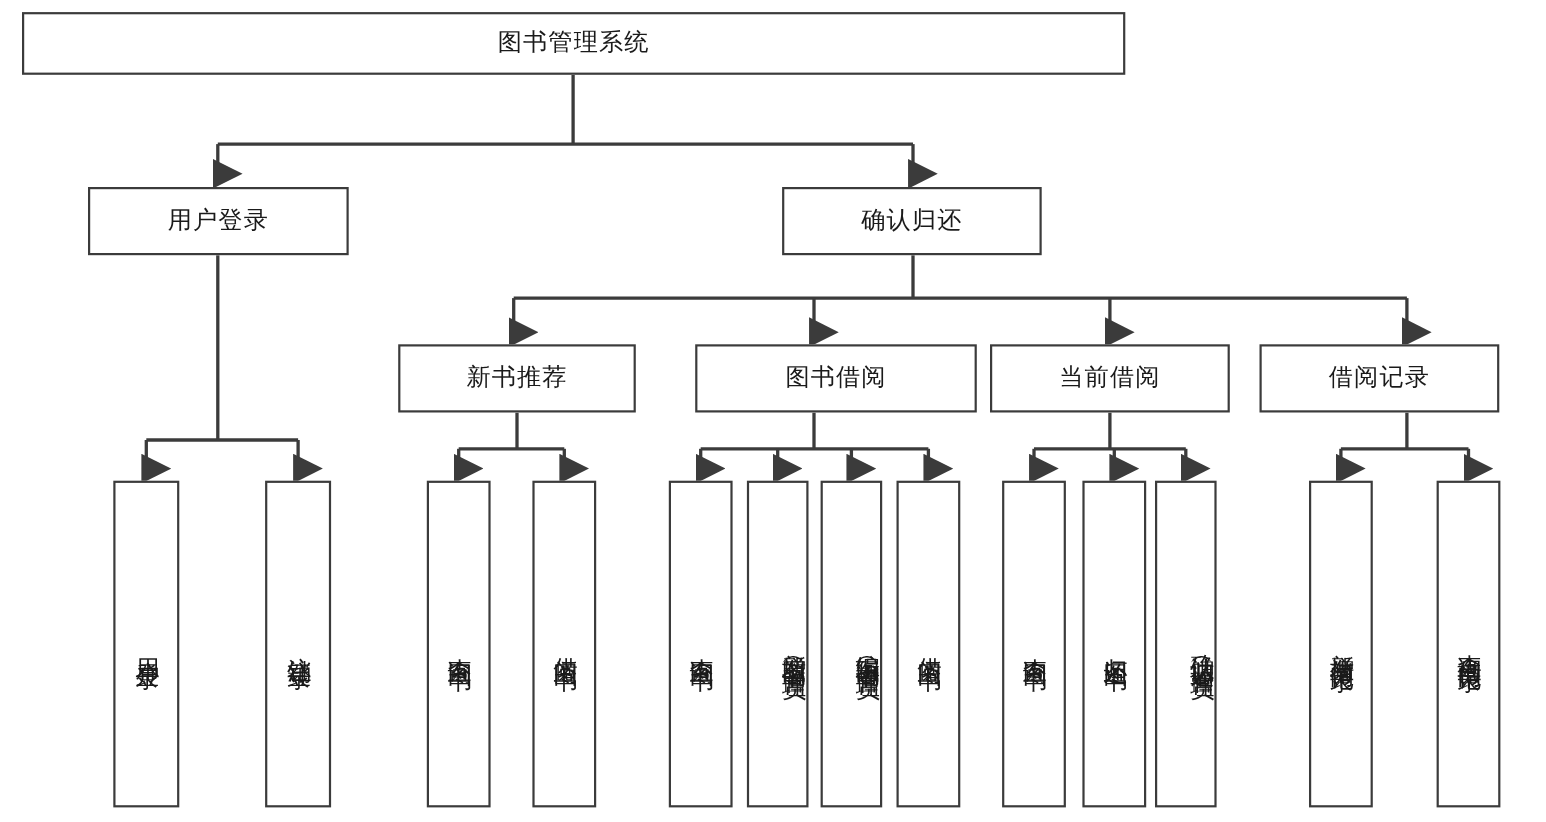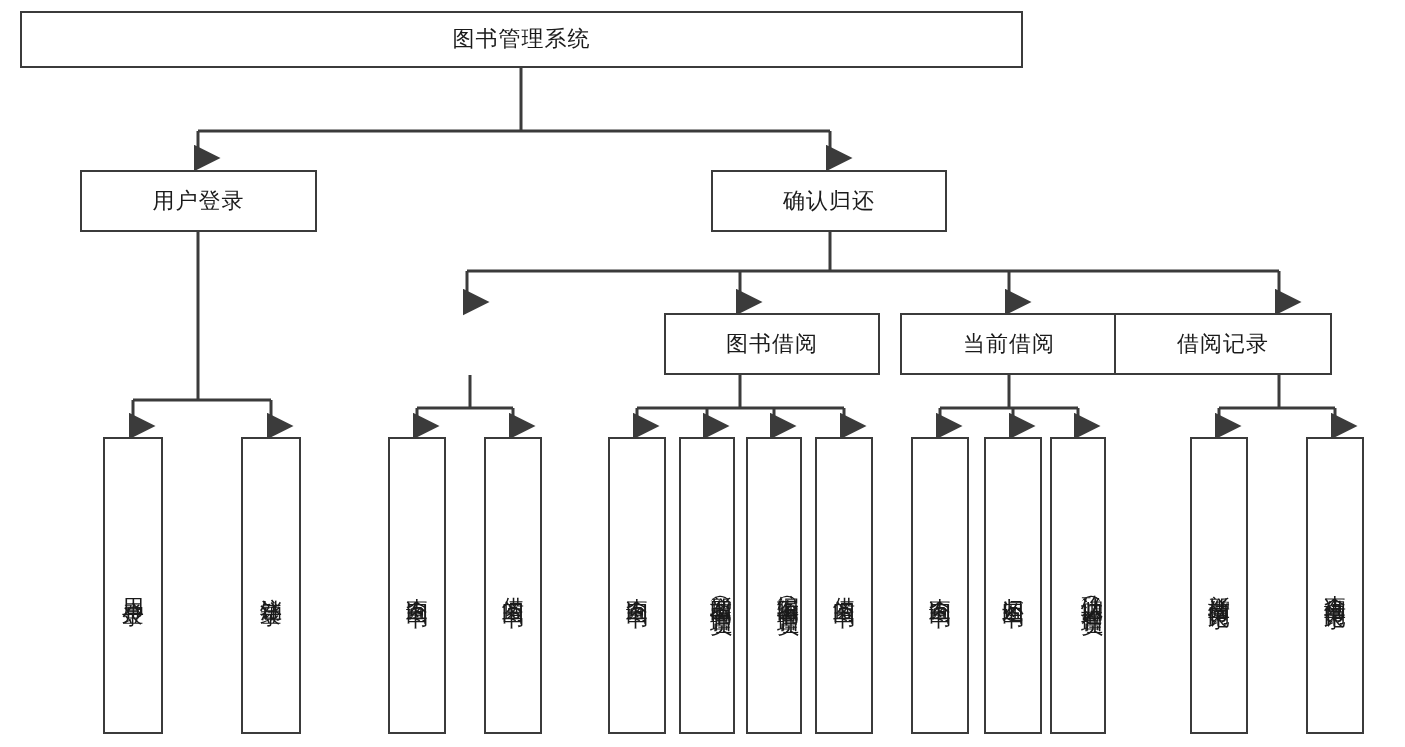--- a/index.html
+++ b/index.html
@@ -118,23 +118,24 @@
       <path d="M 1219 408 L 1219 426" marker-end="url(#arrow)"></path>
       <path d="M 1335 408 L 1335 426" marker-end="url(#arrow)"></path>
     </g>
   </svg>
 
   <div class="node node-h" style="left:20px;top:11px;width:1003px;height:57px;">图书管理系统</div>
 
   <div class="node node-h" style="left:80px;top:170px;width:237px;height:62px;">用户登录</div>
   <div class="node node-h" style="left:711px;top:170px;width:236px;height:62px;">确认归还</div>
 
-  <div class="node node-h" style="left:632px;top:313px;width:216px;height:62px;margin-left:32px;">图书借阅</div>
+  <div class="node node-h" style="left:362px;top:313px;width:216px;height:62px;">新书推荐</div>
+  <div class="node node-h" style="left:632px;top:313px;width:256px;height:62px;">图书借阅</div>
   <div class="node node-h" style="left:900px;top:313px;width:218px;height:62px;text-align:center;">当前借阅</div>
-  <div class="node node-h" style="left:1114px;top:313px;width:218px;height:62px;">借阅记录</div>
+  <div class="node node-h" style="left:1145px;top:313px;width:218px;height:62px;">借阅记录</div>
 
   <div class="node node-v mid" style="left:103px;top:437px;width:60px;height:297px;">用户登录</div>
   <div class="node node-v mid" style="left:241px;top:437px;width:60px;height:297px;">注销登录</div>
 
   <div class="node node-v mid" style="left:388px;top:437px;width:58px;height:297px;">查询图书</div>
   <div class="node node-v mid" style="left:484px;top:437px;width:58px;height:297px;">借阅图书</div>
 
   <div class="node node-v mid" style="left:608px;top:437px;width:58px;height:297px;">查询图书</div>
   <div class="node node-v" style="left:679px;top:437px;width:56px;height:297px;">新增图书（管理员）</div>
   <div class="node node-v" style="left:746px;top:437px;width:56px;height:297px;">编辑图书（管理员）</div>

